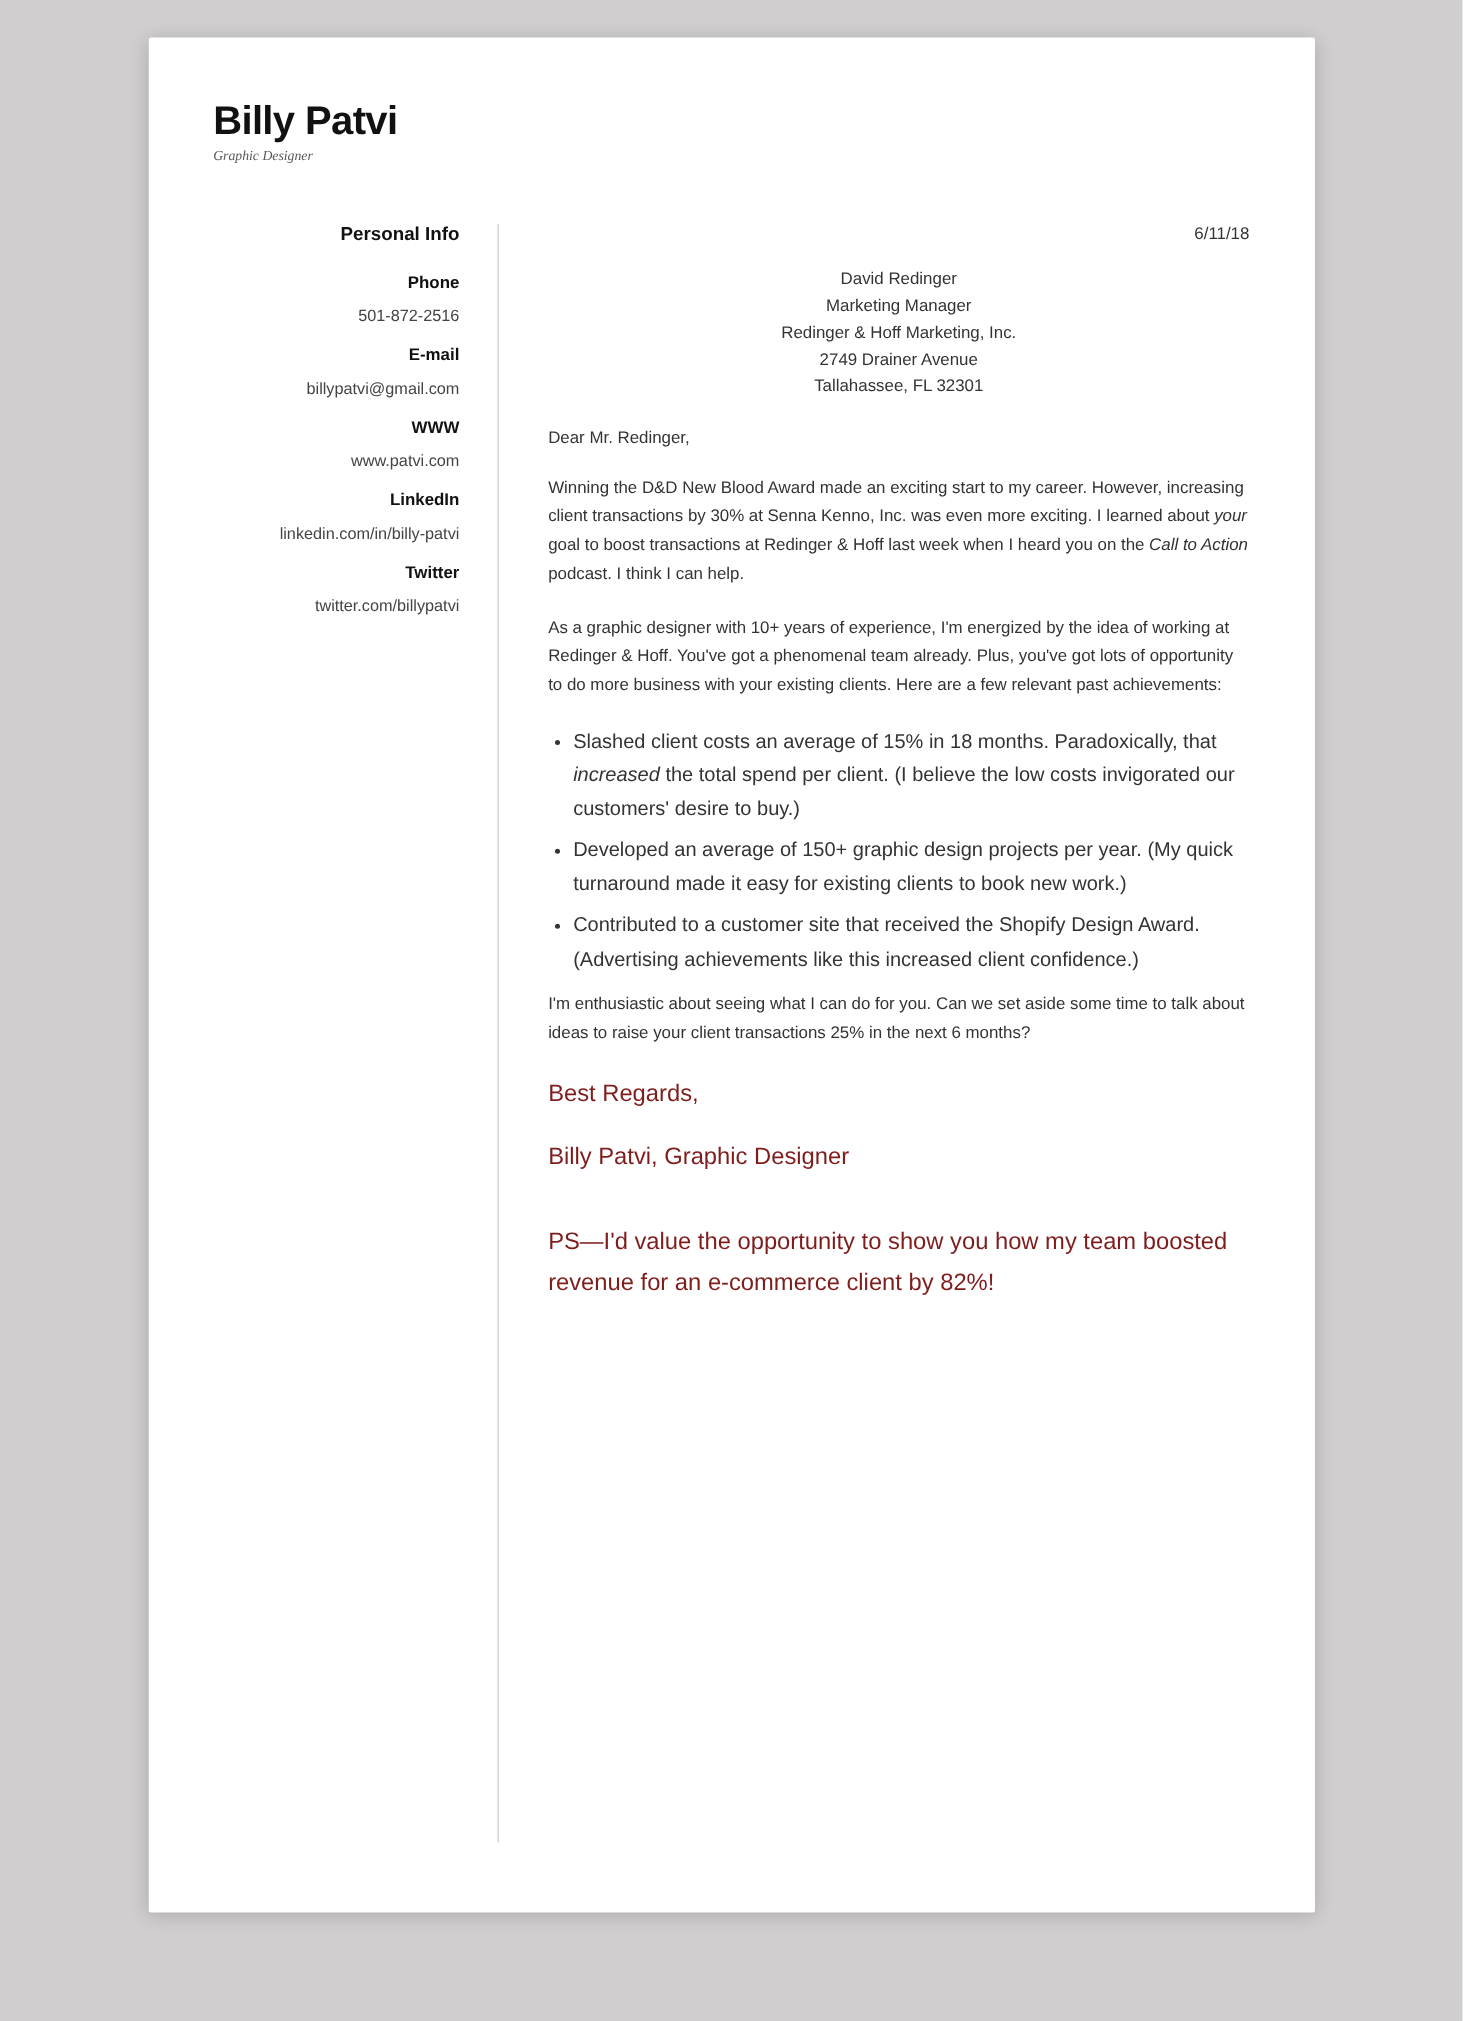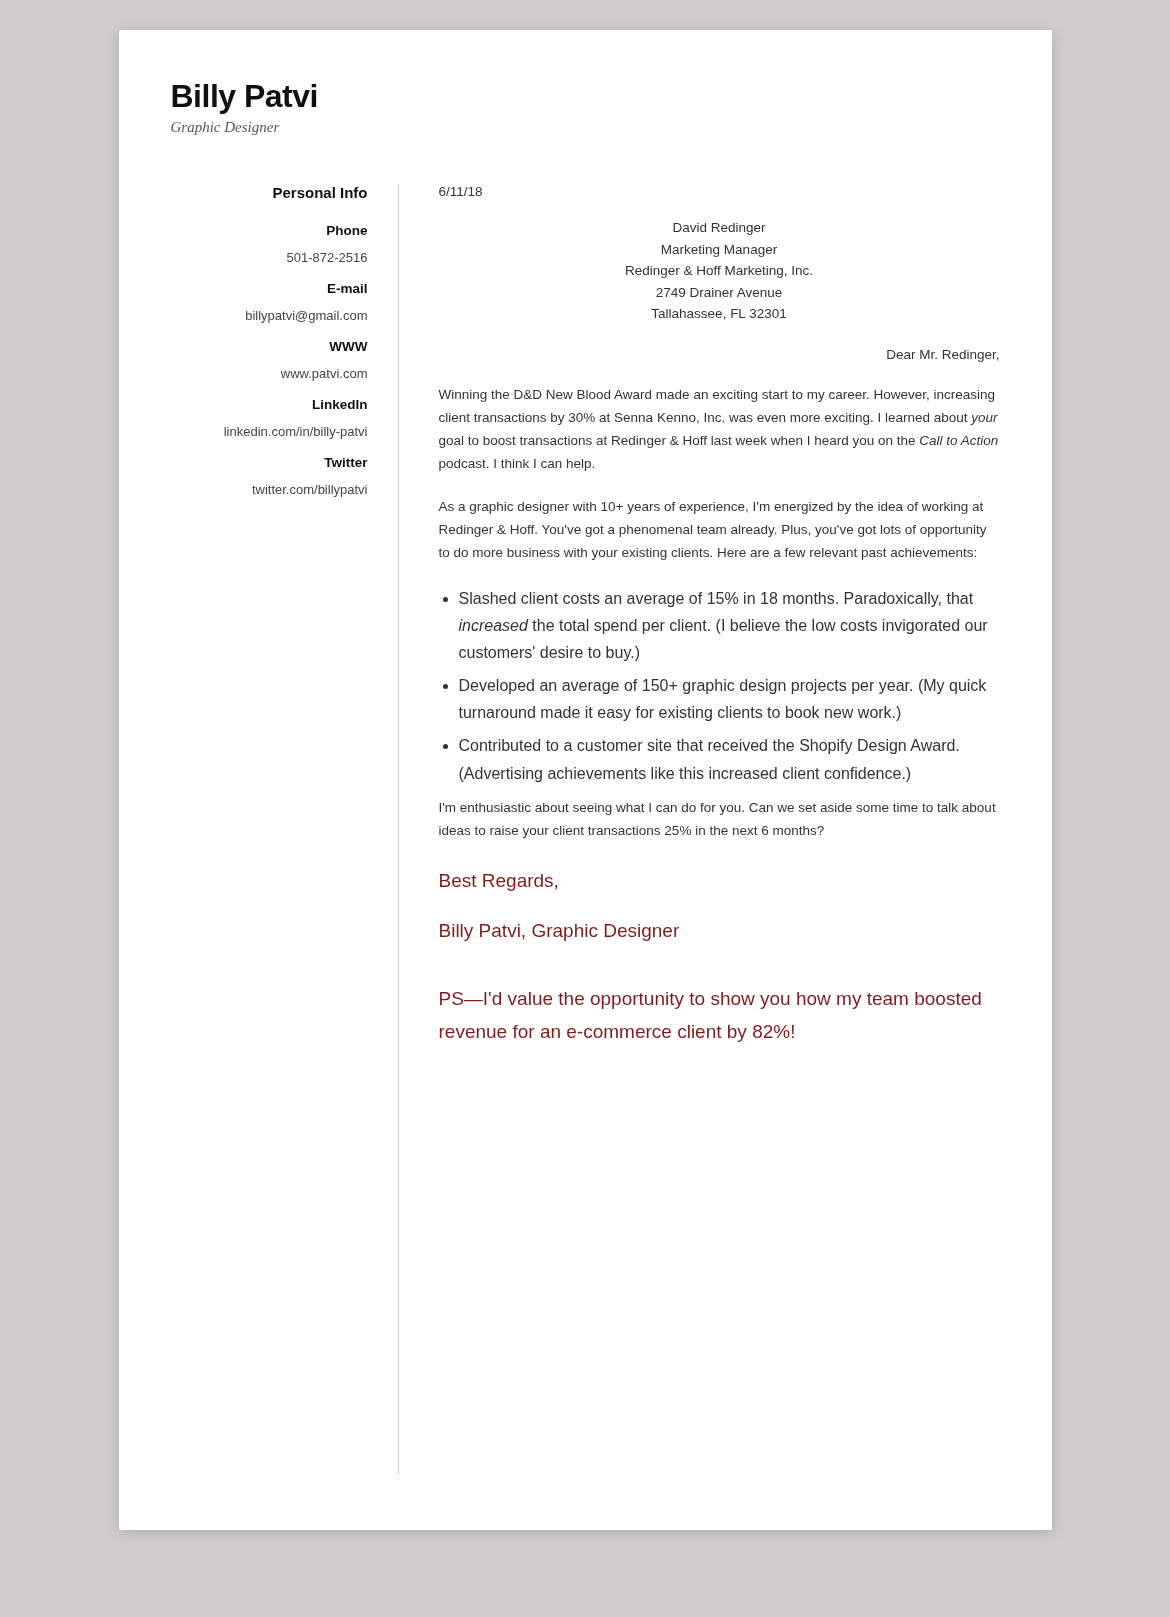--- a/index.html
+++ b/index.html
@@ -36,21 +36,21 @@
     .name-title {
       font-size: 32px;
       font-weight: 900;
       color: #111;
       font-family: Arial, Helvetica, sans-serif;
       letter-spacing: -0.5px;
       margin-bottom: 4px;
     }
 
     .job-title {
-      font-size: 15px;
+      font-size: 11px;
       font-style: italic;
       color: #555;
       font-family: Georgia, serif;
     }
 
     .main-content {
       display: flex;
       flex: 1;
       padding: 28px 0 56px 0;
     }
@@ -97,41 +97,41 @@
     .body-content {
       flex: 1;
       padding: 0 52px 0 40px;
     }
 
     .date-line {
       font-size: 13.5px;
       color: #333;
       font-family: Arial, Helvetica, sans-serif;
       margin-bottom: 18px;
+      text-align: right;
     }
 
     .recipient-block {
       margin-bottom: 22px;
     }
 
     .recipient-line {
       font-size: 13.5px;
       color: #333;
       font-family: Arial, Helvetica, sans-serif;
       line-height: 1.6;
       display: block;
       text-align: center;
     }
 
     .greeting {
       font-size: 13.5px;
       color: #333;
       font-family: Arial, Helvetica, sans-serif;
       margin-bottom: 22px;
-      text-align: right;
     }
 
     .letter-paragraph {
       font-size: 13.5px;
       color: #333;
       font-family: Arial, Helvetica, sans-serif;
       line-height: 1.7;
       margin-bottom: 20px;
     }
 

